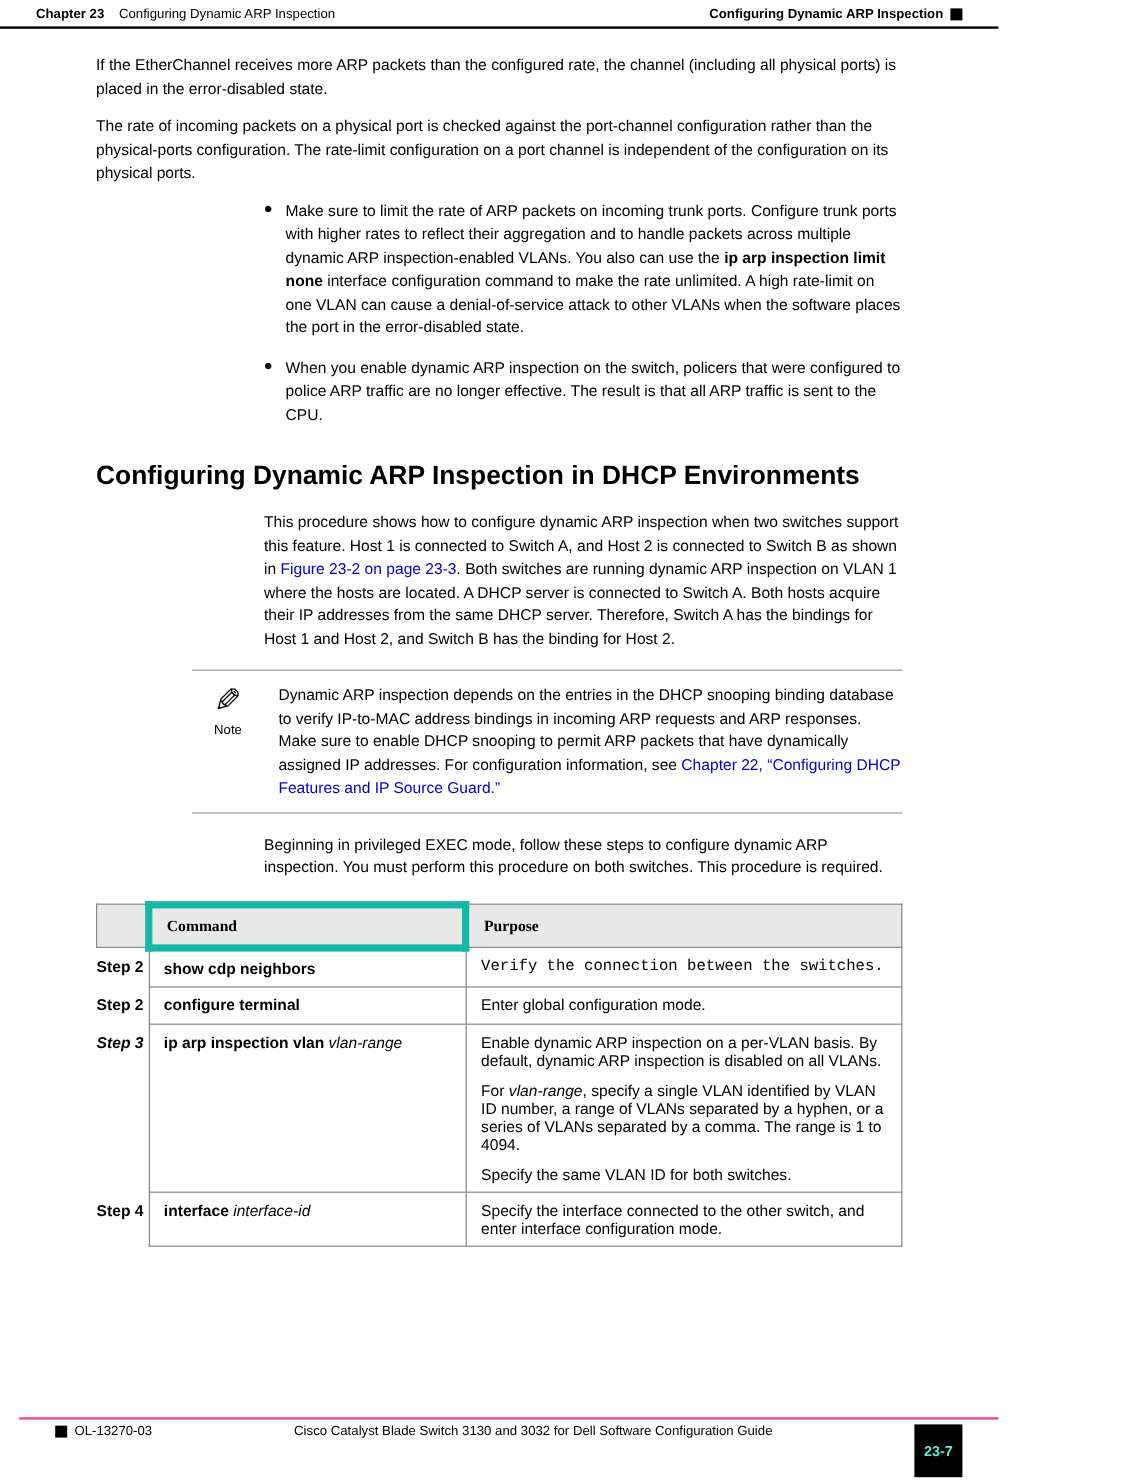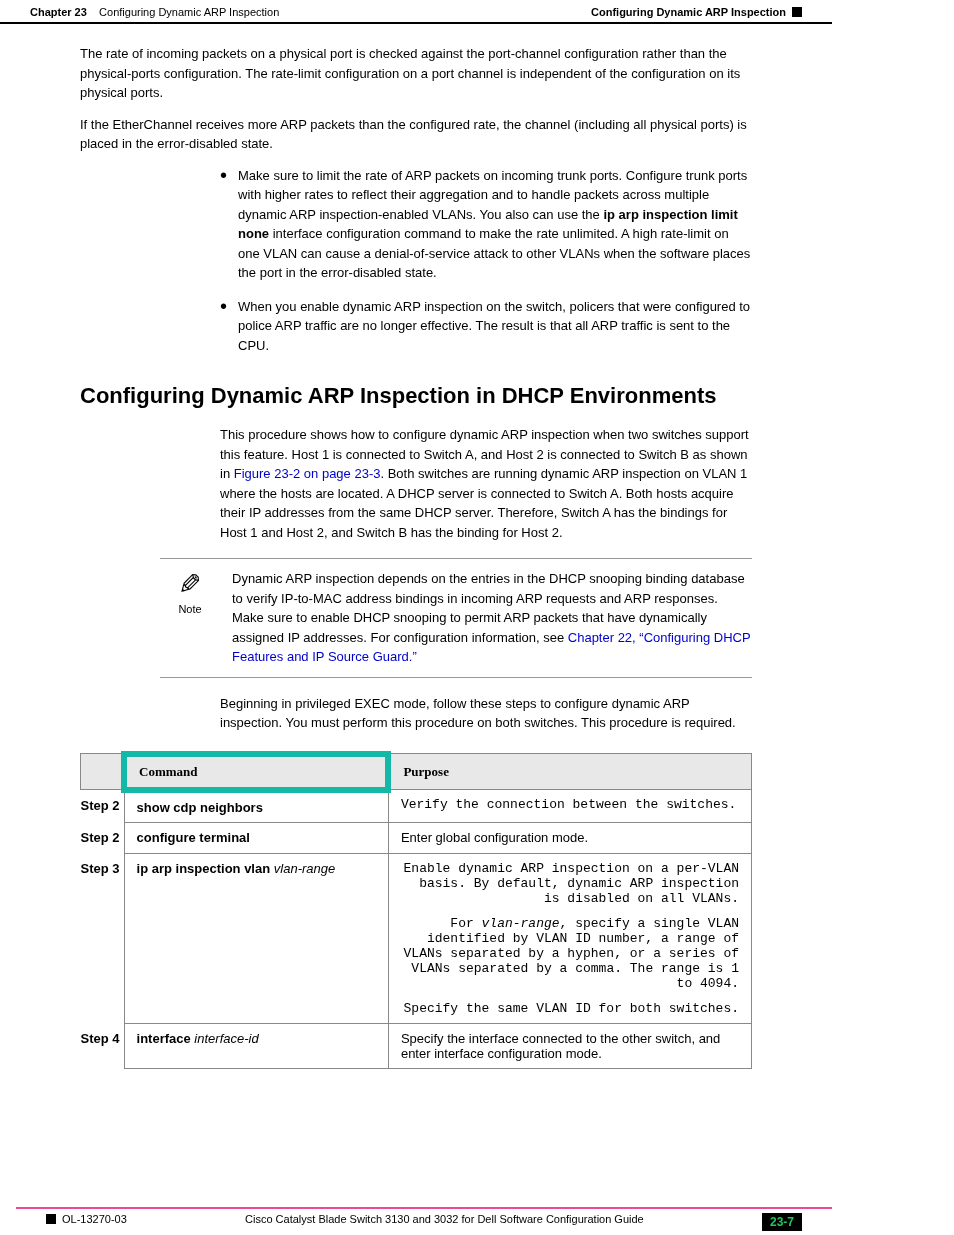--- a/index.html
+++ b/index.html
@@ -78,22 +78,22 @@
     .footer-center {
       font-size: 11px;
       font-family: Arial, sans-serif;
       text-align: center;
     }
     .footer-right {
       font-size: 12px;
       font-family: Arial, sans-serif;
       font-weight: bold;
       background: #000;
-      color: #22c55e;
-      padding: 2px 8px;
+      color: #5eead4;
+      padding: 15px 8px;
     }
 
     
     .content {
       padding: 20px 80px 80px 80px;
     }
 
     
     .body-para {
       font-family: Arial, sans-serif;
@@ -216,23 +216,23 @@
       <span>Configuring Dynamic ARP Inspection</span>
     </div>
     <div class="header-right">
       <span>Configuring Dynamic ARP Inspection</span>
       <span class="black-square"></span>
     </div>
   </div>
 
   <div class="content">
 
+    <p class="body-para">If the EtherChannel receives more ARP packets than the configured rate, the channel (including all physical ports) is placed in the error-disabled state.</p>
+
     <p class="body-para">The rate of incoming packets on a physical port is checked against the port-channel configuration rather than the physical-ports configuration. The rate-limit configuration on a port channel is independent of the configuration on its physical ports.</p>
-
-    <p class="body-para">If the EtherChannel receives more ARP packets than the configured rate, the channel (including all physical ports) is placed in the error-disabled state.</p>
 
     <div class="bullet-list">
       <div class="bullet-item">
         <span class="bullet-dot">•</span>
         <span class="bullet-text">
           <span>Make sure to limit the rate of ARP packets on incoming trunk ports. Configure trunk ports with higher rates to reflect their aggregation and to handle packets across multiple dynamic ARP inspection-enabled VLANs. You also can use the </span><span style="font-weight:bold;">ip arp inspection limit none</span><span> interface configuration command to make the rate unlimited. A high rate-limit on one VLAN can cause a denial-of-service attack to other VLANs when the software places the port in the error-disabled state.</span>
         </span>
       </div>
       <div class="bullet-item">
         <span class="bullet-dot">•</span>
@@ -280,23 +280,23 @@
           <td style="border:1px solid #888; padding:7px 12px; vertical-align:top; font-family:Liberation Mono, monospace; font-size:13px;">Verify the connection between the switches.</td>
         </tr>
 
         <tr>
           <td style="border:none; padding:8px 4px 8px 0; font-weight:bold; font-family:Arial,sans-serif; font-size:13px; vertical-align:top; white-space:nowrap;">Step 2</td>
           <td style="border:1px solid #888; padding:7px 12px; vertical-align:top; font-family:Arial,sans-serif; font-size:13px;"><span style="font-weight:bold;">configure terminal</span></td>
           <td style="border:1px solid #888; padding:7px 12px; vertical-align:top; font-family:Arial,sans-serif; font-size:13px;">Enter global configuration mode.</td>
         </tr>
 
         <tr>
-          <td style="border:none; padding:8px 4px 8px 0; font-weight:bold; font-family:Arial,sans-serif; font-size:13px; vertical-align:top; white-space:nowrap;">Step 3</td>
+          <td style="border:none; padding:8px 4px 8px 0; font-weight:bold; font-family:Arial,sans-serif; font-size:13px; vertical-align:top; white-space:nowrap;font-style:italic;">Step 3</td>
           <td style="border:1px solid #888; padding:7px 12px; vertical-align:top; font-family:Arial,sans-serif; font-size:13px;"><span style="font-weight:bold;">ip arp inspection vlan</span> <span style="font-style:italic;">vlan-range</span></td>
-          <td style="border:1px solid #888; padding:7px 12px; vertical-align:top; font-family:Liberation Mono, monospace; font-size:13px;text-align:right;">
+          <td style="border:1px solid #888; padding:7px 12px; vertical-align:top; font-family:Liberation Sans, sans-serif; font-size:13px;">
             <p style="margin-bottom:10px;">Enable dynamic ARP inspection on a per-VLAN basis. By default, dynamic ARP inspection is disabled on all VLANs.</p>
             <p style="margin-bottom:10px;">For <span style="font-style:italic;">vlan-range</span>, specify a single VLAN identified by VLAN ID number, a range of VLANs separated by a hyphen, or a series of VLANs separated by a comma. The range is 1 to 4094.</p>
             <p>Specify the same VLAN ID for both switches.</p>
           </td>
         </tr>
 
         <tr>
           <td style="border:none; padding:8px 4px 8px 0; font-weight:bold; font-family:Arial,sans-serif; font-size:13px; vertical-align:top; white-space:nowrap;margin-top:28px;">Step 4</td>
           <td style="border:1px solid #888; padding:7px 12px; vertical-align:top; font-family:Arial,sans-serif; font-size:13px;"><span style="font-weight:bold;">interface</span> <span style="font-style:italic;">interface-id</span></td>
           <td style="border:1px solid #888; padding:7px 12px; vertical-align:top; font-family:Arial,sans-serif; font-size:13px;">Specify the interface connected to the other switch, and enter interface configuration mode.</td>

